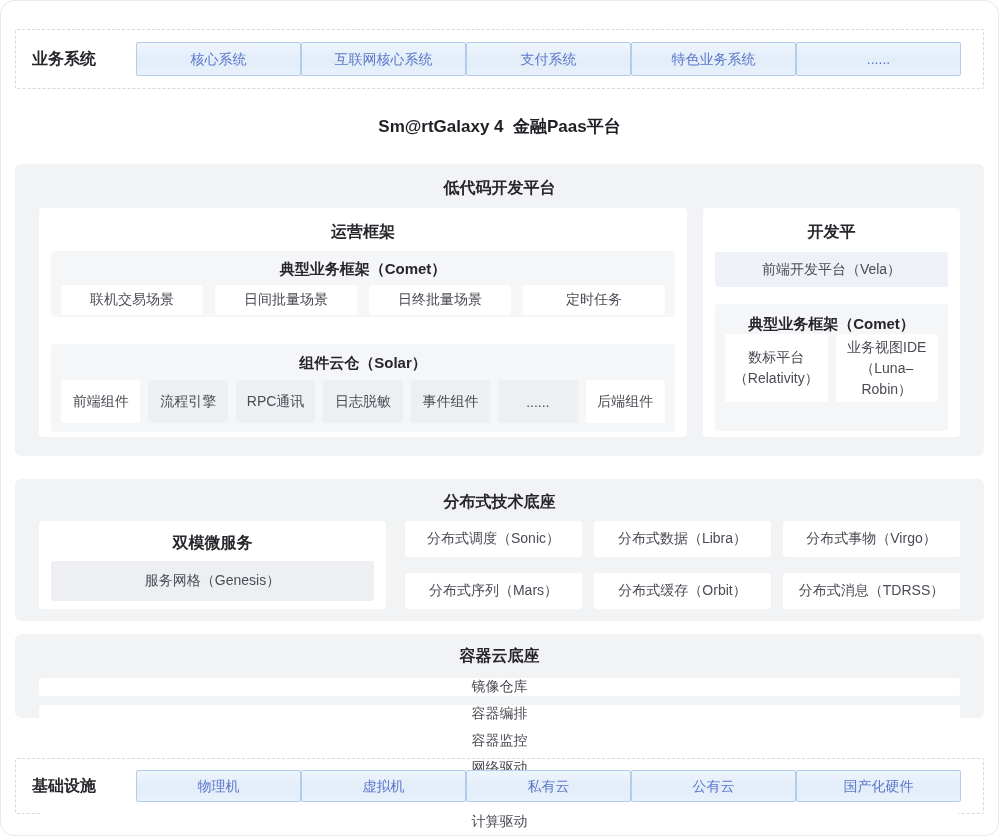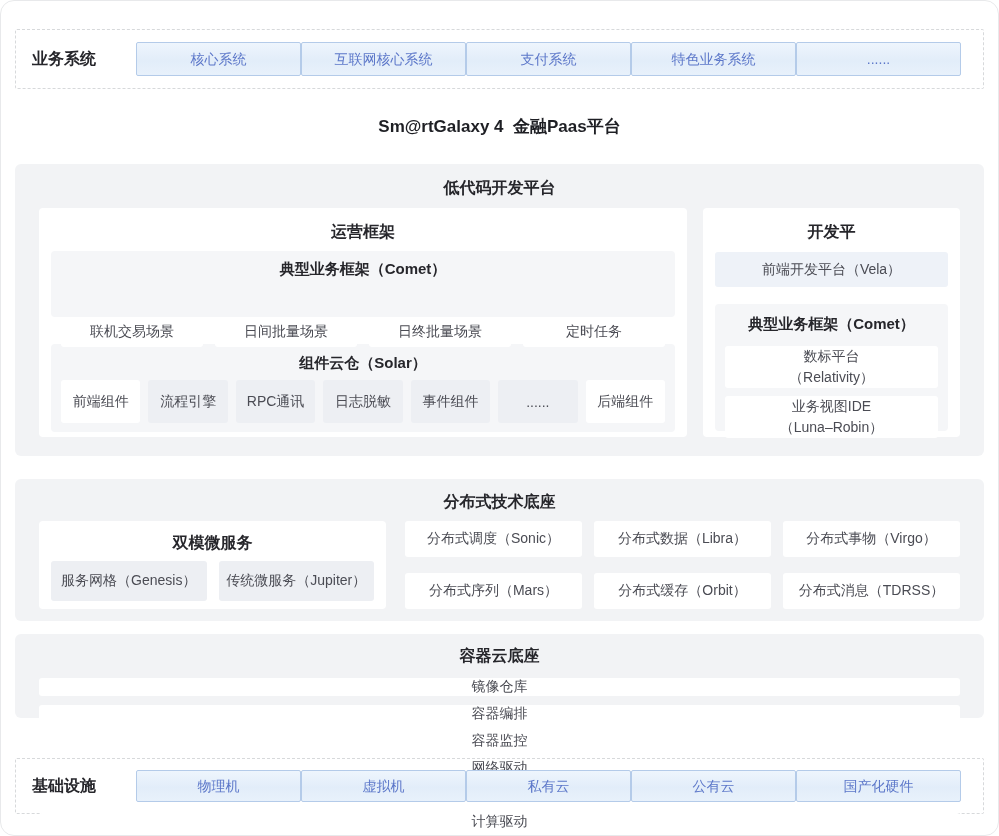--- a/index.html
+++ b/index.html
@@ -34,30 +34,30 @@
   .box-title{text-align:center;font-weight:bold;font-size:16px;color:#26262b;height:20px;line-height:20px;}
 
   .sub-box{background:#f5f6f8;border-radius:4px;box-sizing:border-box;}
   .sub-title{text-align:center;font-weight:bold;font-size:15px;color:#26262b;height:20px;line-height:20px;}
   .chip{background:#fff;border-radius:3px;font-size:14px;color:#4b4c54;display:flex;
         align-items:center;justify-content:center;box-sizing:border-box;}
   .chip.gray{background:#edeff3;}
 
   .comet-box{margin-top:9px;height:66px;padding:8px 10px 0;}
   .comet-box .chip-row{margin-top:6px;display:flex;gap:12px;}
-  .comet-box .chip{flex:1;height:30px;margin-top:32px;}
+  .comet-box .chip{flex:1;height:30px;}
 
   .solar-box{margin-top:27px;height:88px;padding:9px 10px 0;}
   .solar-box .chip-row{margin-top:7px;display:flex;gap:8px;}
   .solar-box .chip{flex:1;height:43px;}
 
   .vela-chip{margin-top:10px;height:35px;background:#eef2f8;border-radius:3px;display:flex;
              align-items:center;justify-content:center;font-size:14px;color:#4b4c54;}
   .comet2-box{margin-top:17px;height:127px;padding:10px 10px 0;}
-  .comet2-box .chip-row{margin-top:12px;display:flex;gap:8px;flex-direction:column;}
+  .comet2-box .chip-row{display:flex;gap:8px;}
   .comet2-box .chip{flex:1;height:68px;flex-direction:column;line-height:21px;text-align:center;}
 
   .distributed{height:142px;margin-top:23px;padding:13px 24px 0;}
   .dist-cols{display:flex;gap:19px;margin-top:9px;}
   .dual-box{width:347px;flex:none;height:88px;background:#fff;border-radius:4px;
             box-sizing:border-box;padding:12px 12px 0;}
   .dual-box .chip-row{margin-top:8px;display:flex;gap:12px;}
   .dual-box .chip{flex:1;height:40px;}
   .dist-grid{flex:1;display:grid;grid-template-columns:repeat(3,1fr);gap:16px 12px;}
   .dist-grid .chip{height:36px;}
@@ -136,21 +136,20 @@
     </div>
   </section>
 
   <section class="gray-section distributed">
     <div class="sec-title">分布式技术底座</div>
     <div class="dist-cols">
       <div class="dual-box">
         <div class="box-title">双模微服务</div>
         <div class="chip-row">
           <div class="chip gray">服务网格（Genesis）</div>
-          <div class="chip gray">传统微服务（Jupiter）</div>
         </div>
       </div>
       <div class="dist-grid">
         <div class="chip">分布式调度（Sonic）</div>
         <div class="chip">分布式数据（Libra）</div>
         <div class="chip">分布式事物（Virgo）</div>
         <div class="chip">分布式序列（Mars）</div>
         <div class="chip">分布式缓存（Orbit）</div>
         <div class="chip">分布式消息（TDRSS）</div>
       </div>

